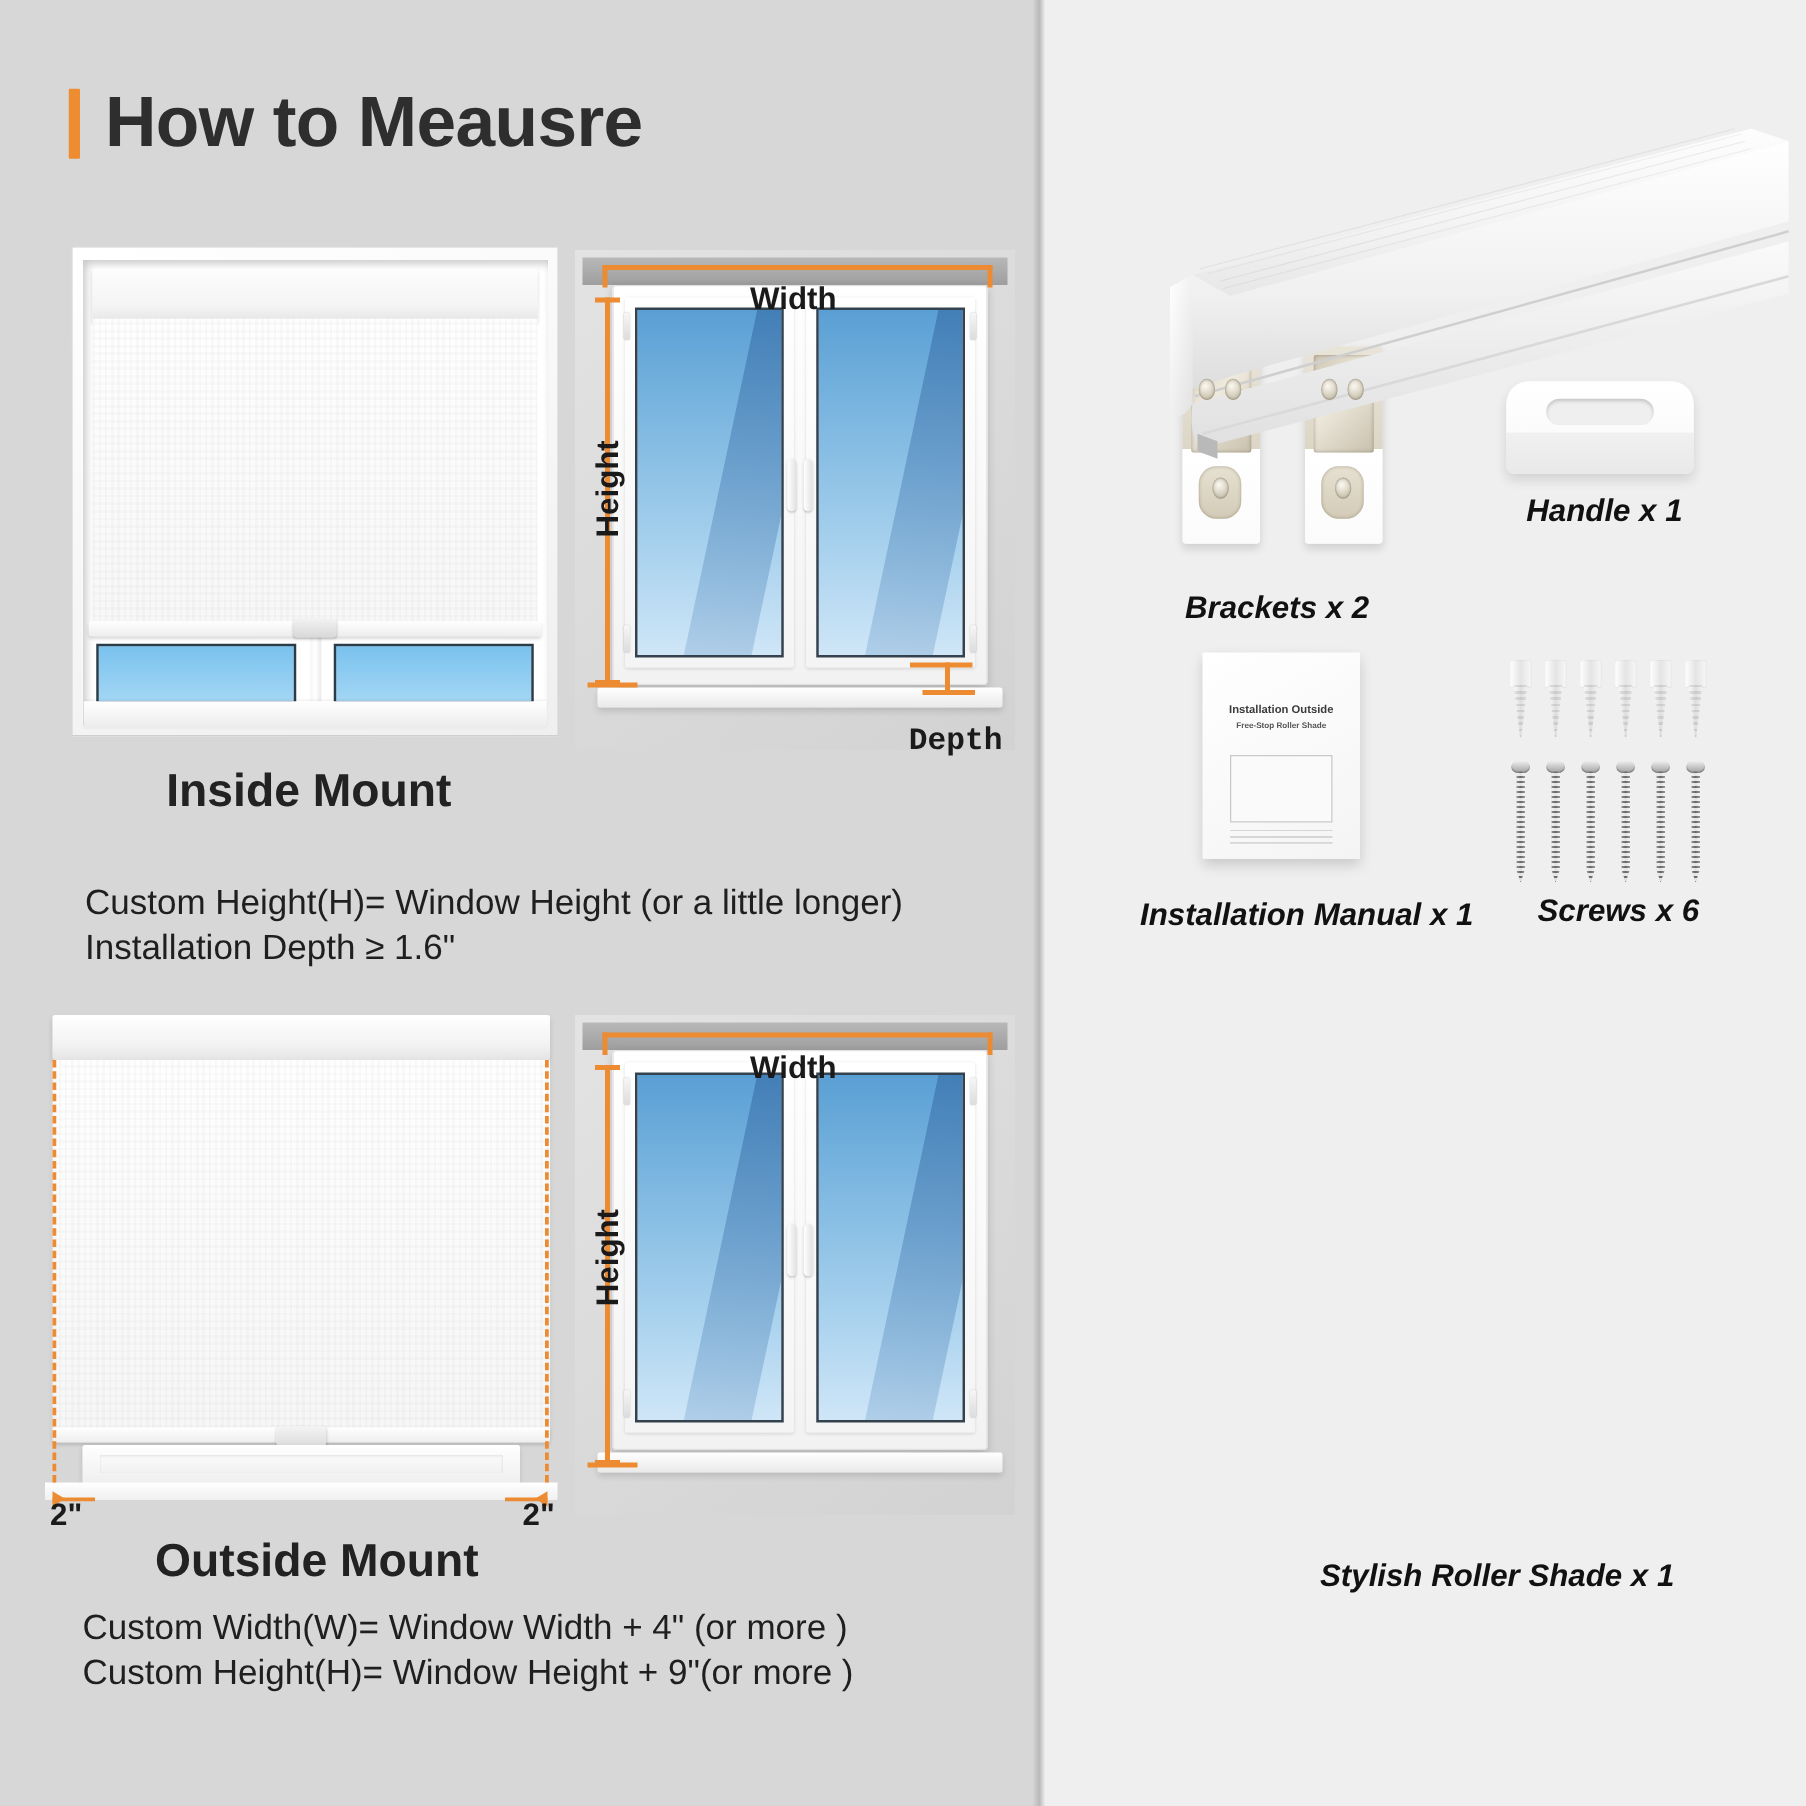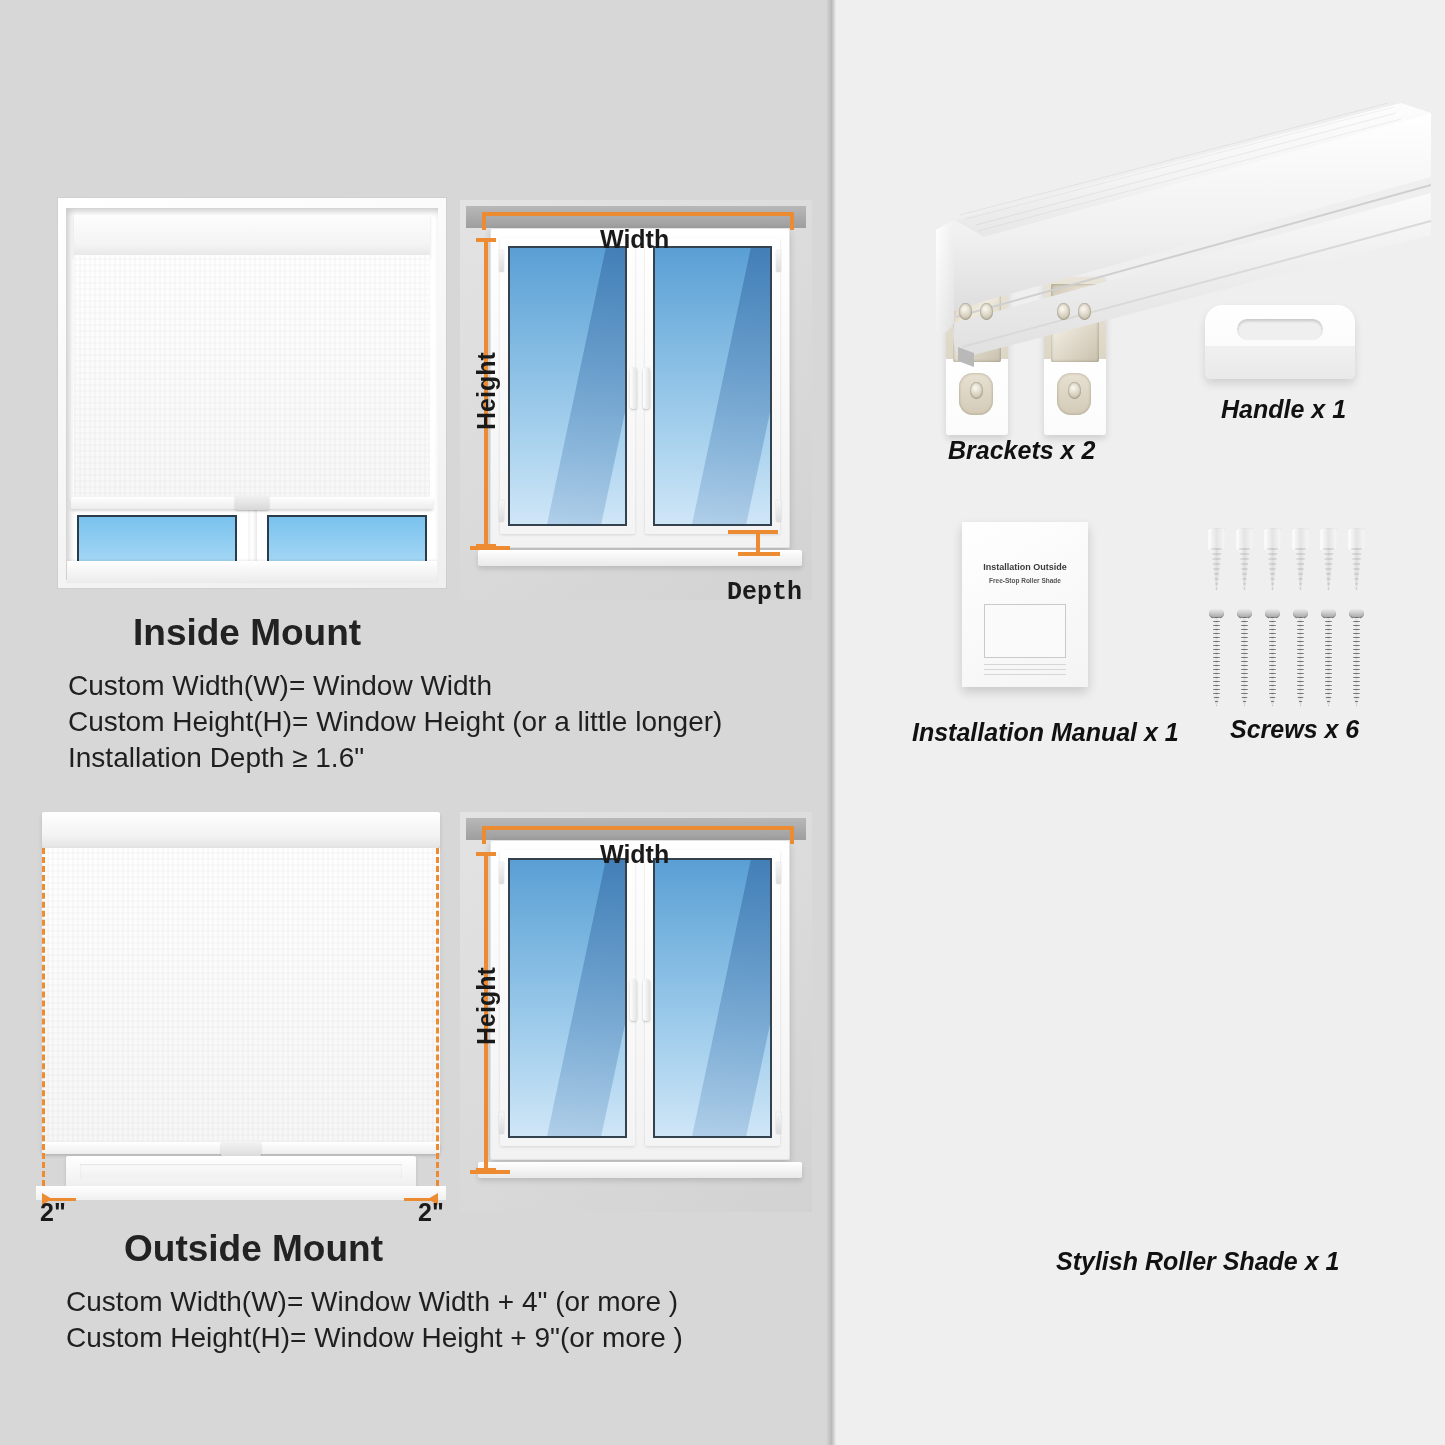--- a/index.html
+++ b/index.html
@@ -316,20 +316,24 @@
     position:absolute;left:0;top:0;width:100%;height:100%;
   }
 </style>
 </head>
 <body>
 
 <div class="page">
 
   <div class="panel-left">
 
+    <div class="heading" id="h-left">
+      <div class="accent-bar"></div>
+      <div class="heading-text">How to Meausre</div>
+    </div>
 
     <div class="im-wrap">
       <div class="im-outerframe"></div>
       <div class="im-recess"></div>
       <div class="im-headrail"></div>
       <div class="im-fabric"></div>
       <div class="im-mullion"></div>
       <div class="im-glassrow">
         <div class="im-glass"></div>
         <div class="im-glass"></div>
@@ -372,21 +376,20 @@
       <div class="om-guide guide-h" style="left:268px;top:330px;width:50px;"></div>
       <div class="om-guide guide-h" style="left:278px;top:352px;width:42px;"></div>
       <div class="om-guide guide-v" style="left:296px;top:330px;height:22px;"></div>
     </div>
 
     <div class="dim-label" style="left:600px;top:225px;">Width</div>
     <div class="dim-label vert" style="left:472px;top:430px;">Height</div>
     <div class="dim-label" style="left:727px;top:578px;font-family:Liberation Mono, monospace;">Depth</div>
 
     <div class="mount-title" style="left:133px;top:612px;">Inside Mount</div>
-    <div class="spec-line" style="left:68px;top:670px;">Custom Width(W)= Window Width</div>
     <div class="spec-line" style="left:68px;top:706px;">Custom Height(H)= Window Height (or a little longer)</div>
     <div class="spec-line" style="left:68px;top:742px;">Installation Depth ≥ 1.6"</div>
 
     <div class="om-wrap">
       <div class="om-headrail"></div>
       <div class="om-fabric"></div>
       <div class="om-bottombar"></div>
       <div class="om-pull"></div>
       <div class="om-sill">
         <div class="om-sill-inner"></div>
@@ -448,21 +451,21 @@
     <div class="bracket" style="left:110px;top:277px;">
       <div class="bracket-hole" style="left:13px;top:26px;"></div>
       <div class="bracket-hole" style="left:34px;top:26px;"></div>
       <div class="bracket-hole" style="left:24px;top:105px;"></div>
     </div>
     <div class="bracket" style="left:208px;top:277px;">
       <div class="bracket-hole" style="left:13px;top:26px;"></div>
       <div class="bracket-hole" style="left:34px;top:26px;"></div>
       <div class="bracket-hole" style="left:24px;top:105px;"></div>
     </div>
-    <div class="pkg-label" style="left:112px;top:436px;">Brackets x 2</div>
+    <div class="pkg-label" style="left:112px;top:472px;">Brackets x 2</div>
 
     <div class="handle-part" style="left:369px;top:305px;">
       <div class="handle-slot"></div>
     </div>
     <div class="pkg-label" style="left:385px;top:395px;">Handle x 1</div>
 
     <div class="manual" style="left:126px;top:522px;">
       <div class="manual-title">Installation Outside</div>
       <div class="manual-sub">Free-Stop Roller Shade</div>
       <div class="manual-box"></div>

